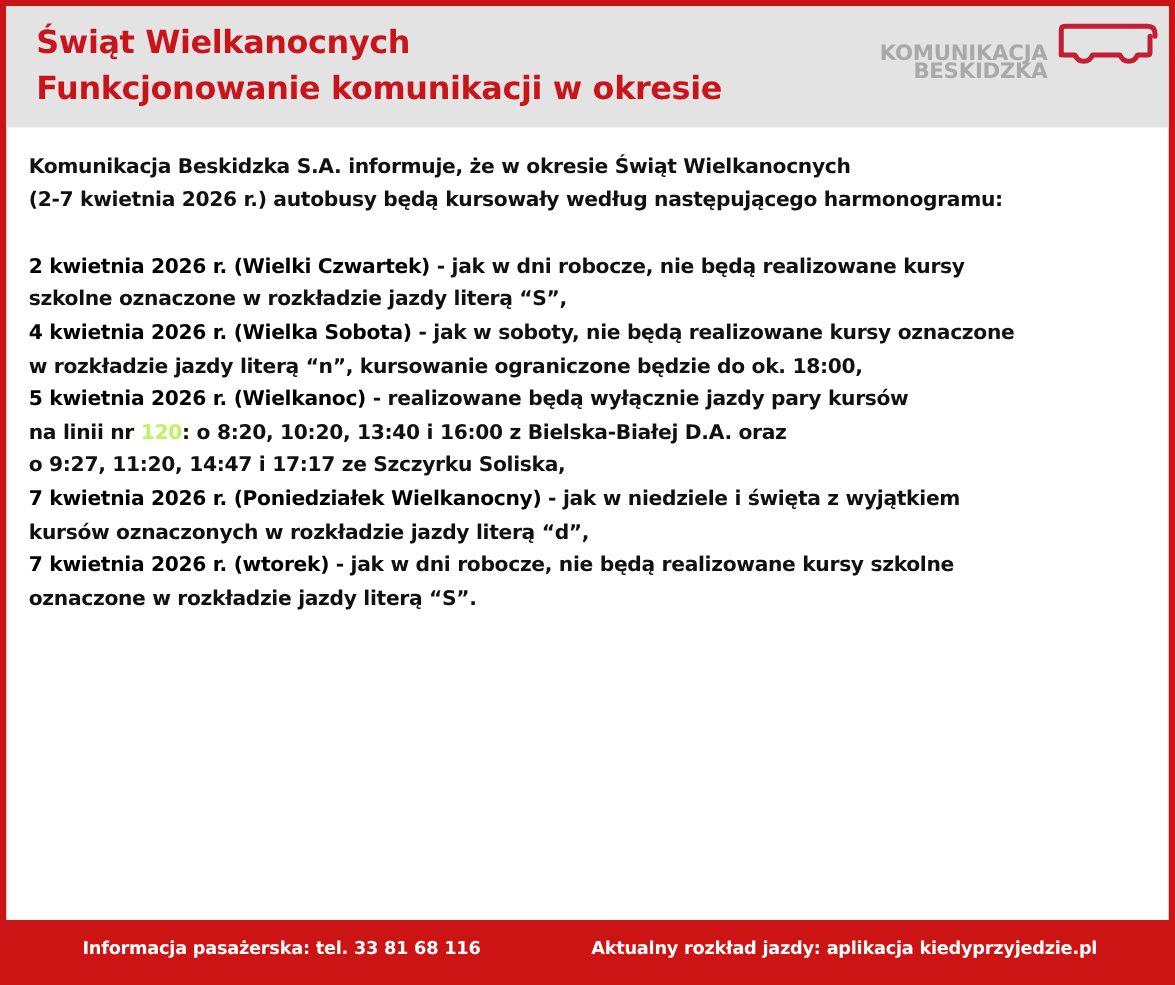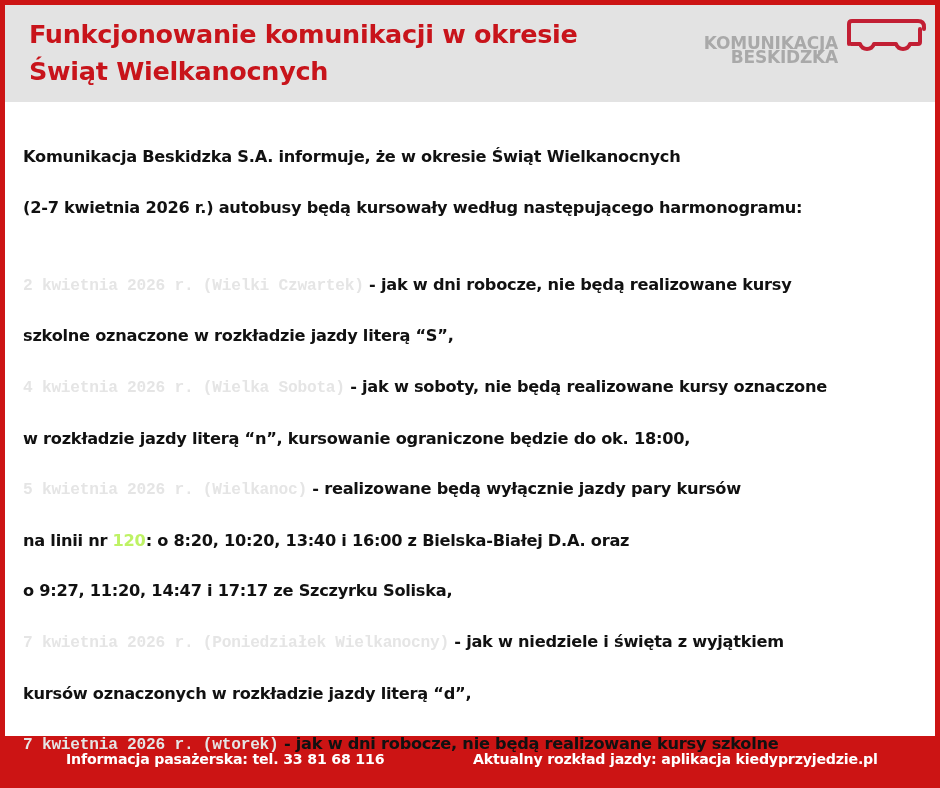--- a/index.html
+++ b/index.html
@@ -27,39 +27,39 @@
       color: #a9a9a9; font-weight: bold; font-size: 17px; line-height: 14px;
       letter-spacing: -0.2px;
     }
     .logo-text span { display: block; }
     .logo svg { position: absolute; right: 2px; top: 3px; }
     .content {
       position: absolute; left: 23px; top: 120px; width: 890px;
       font-weight: bold; font-size: 16.2px; line-height: 26.6px; color: #111111;
       letter-spacing: -0.25px;
     }
-    .content .line { display: block; white-space: nowrap; margin-top: 24px; }
+    .content .line { display: block; white-space: nowrap; }
     .content .gap { height: 26.6px; }
-    .red { color: #e5e5e5; font-family: Liberation Mono, monospace; }
+    .red { color: #000000; }
     .blue { color: #bef264; }
     .footer {
       position: absolute; left: 0; top: 736px; width: 760px; height: 52px;
       color: #ffffff; font-weight: bold; font-size: 14.2px; letter-spacing: -0.2px;
     }
     .footer .left { position: absolute; left: 66px; top: 15px; white-space: nowrap; }
     .footer .right { position: absolute; left: 473px; top: 15px; white-space: nowrap; text-align: center; }
   </style>
 </head>
 <body>
 
 <div class="frame">
   <div class="header">
     <h1 class="title">
+      <span>Świąt Wielkanocnych</span>
       <span>Funkcjonowanie komunikacji w okresie</span>
-      <span>Świąt Wielkanocnych</span>
     </h1>
     <div class="logo">
       <div class="logo-text">
         <span>KOMUNIKACJA</span>
         <span>BESKIDZKA</span>
       </div>
       <svg width="86" height="34" viewBox="0 0 86 34">
         <path d="M7 26 L7 6 Q7 3 10 3 L76 3 Q82 3 82 9 L82 11 M78 11 L78 24 Q78 26 76 26 L68 26 Q66 31 61 31 Q56 31 54 26 L32 26 Q30 31 25 31 Q20 31 18 26 L9 26" fill="none" stroke="#c21f34" stroke-width="4" stroke-linecap="round" stroke-linejoin="round"></path>
       </svg>
     </div>

